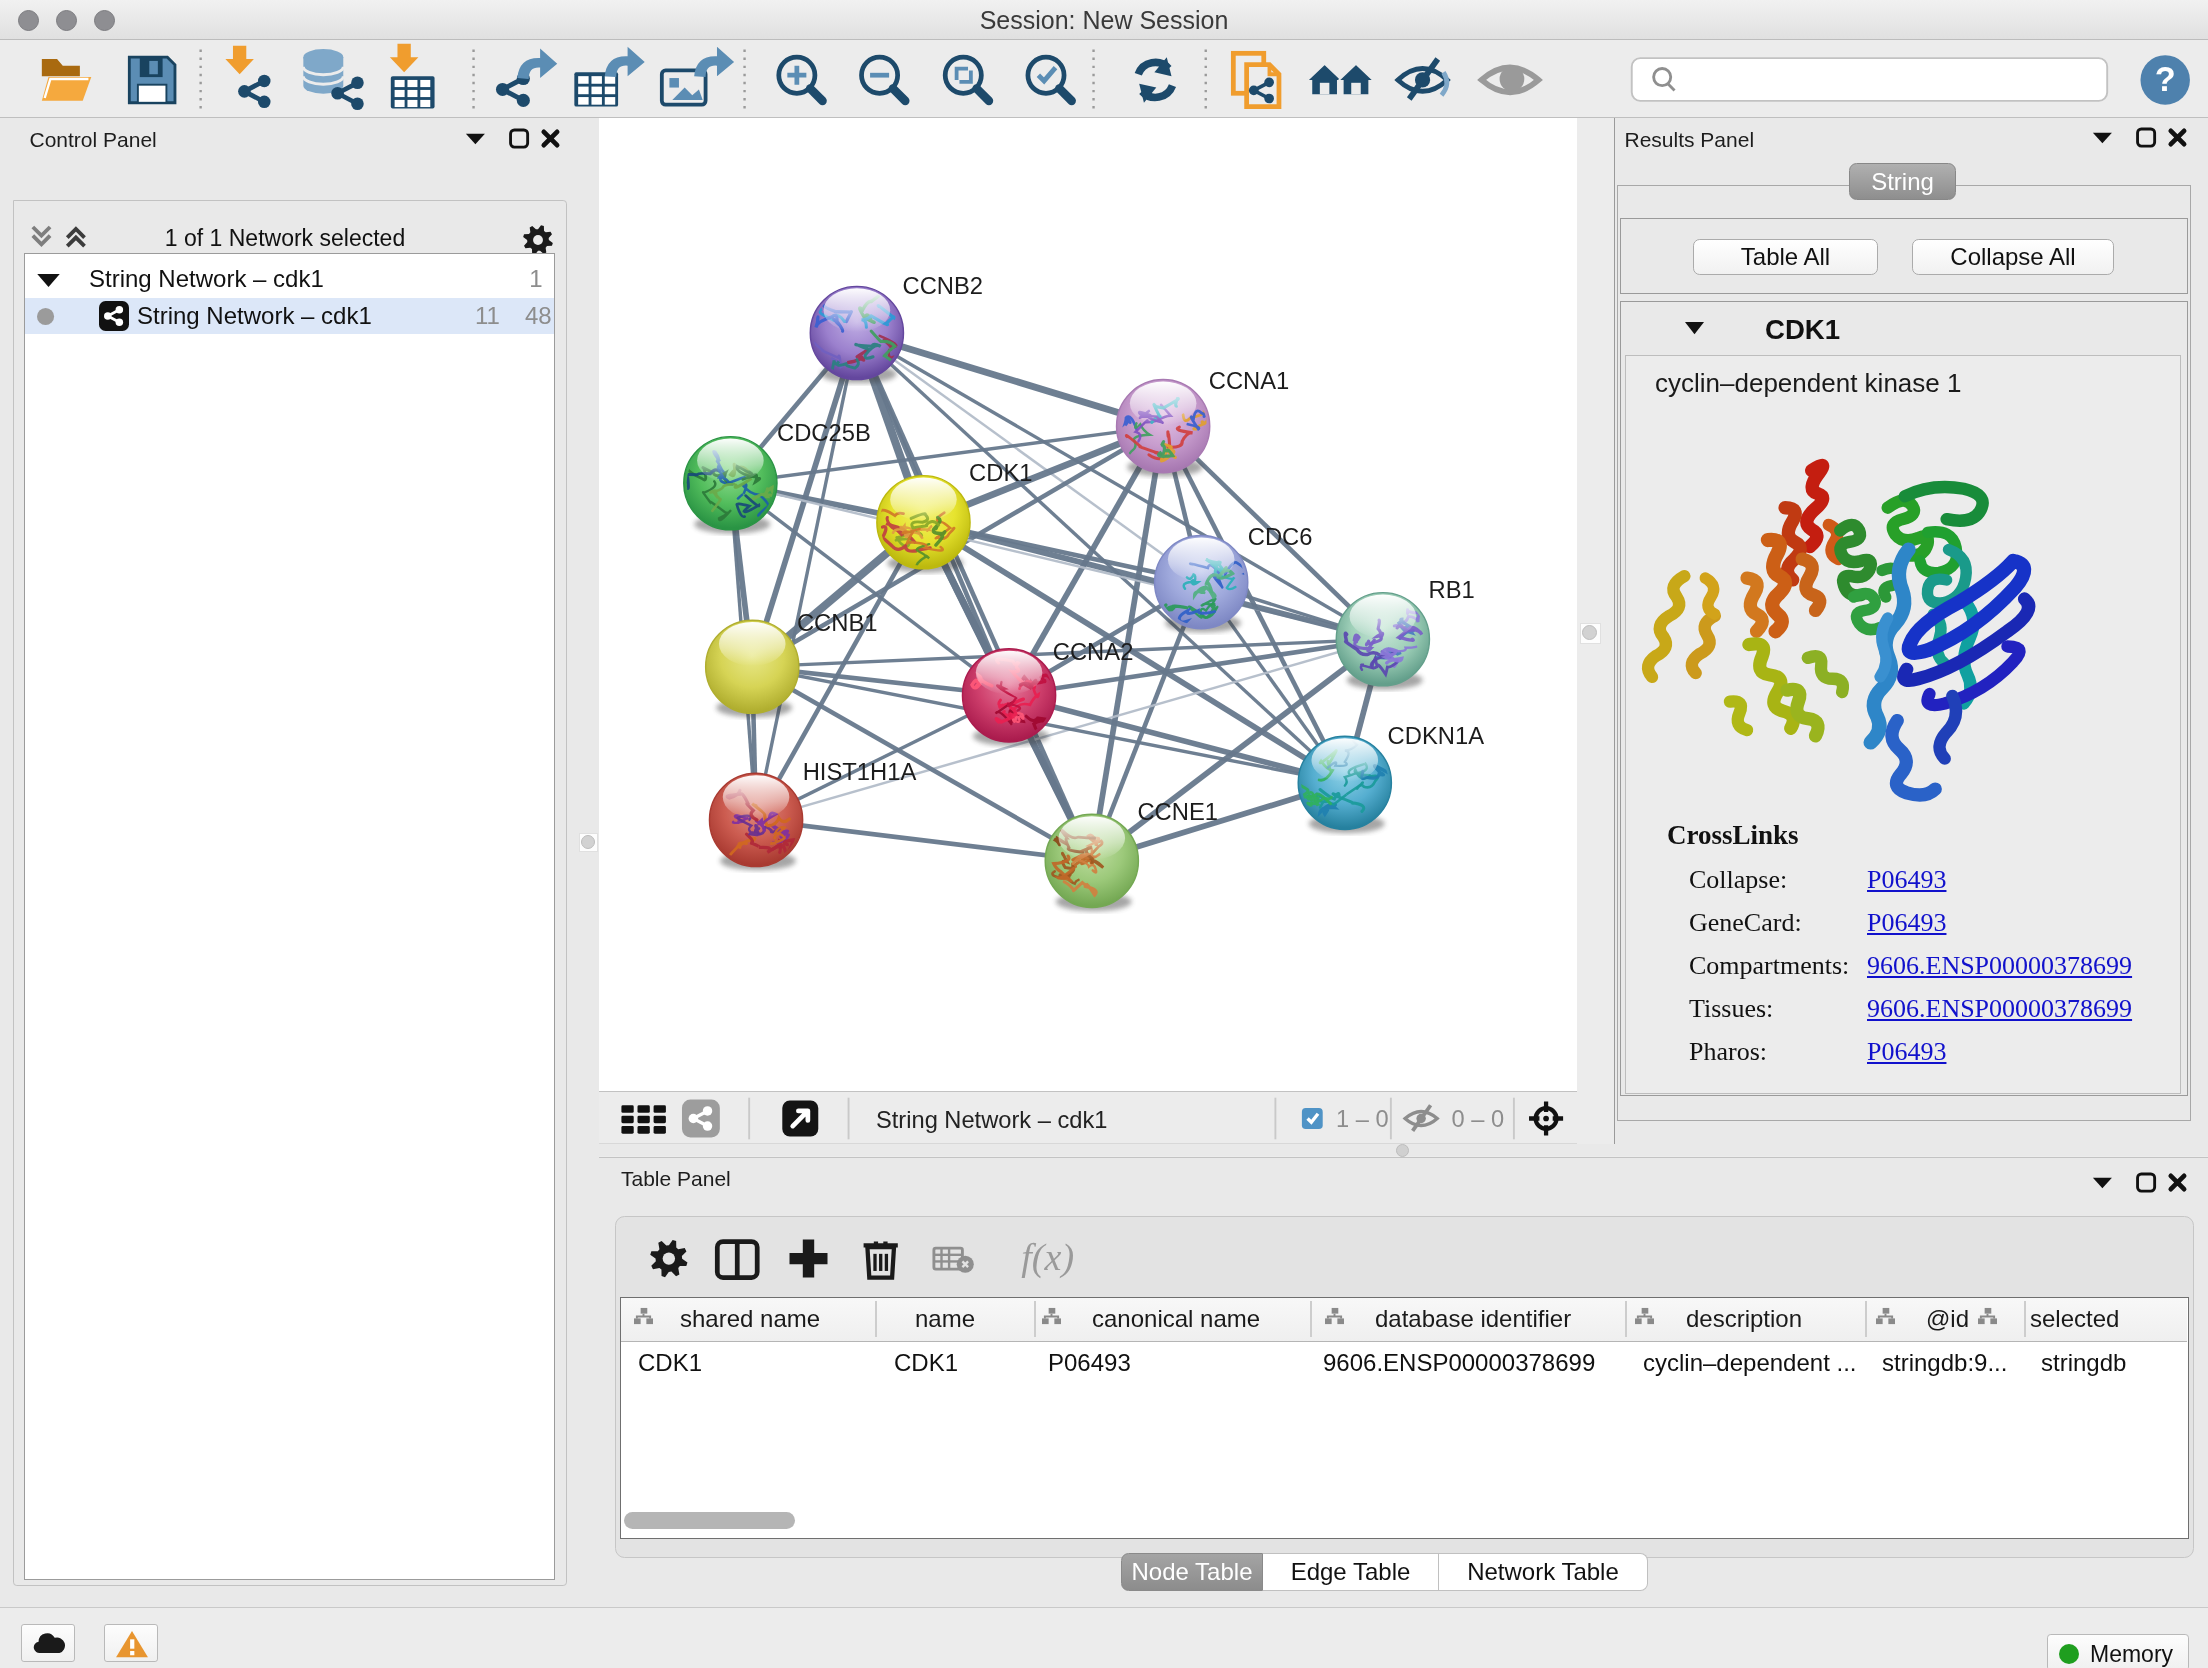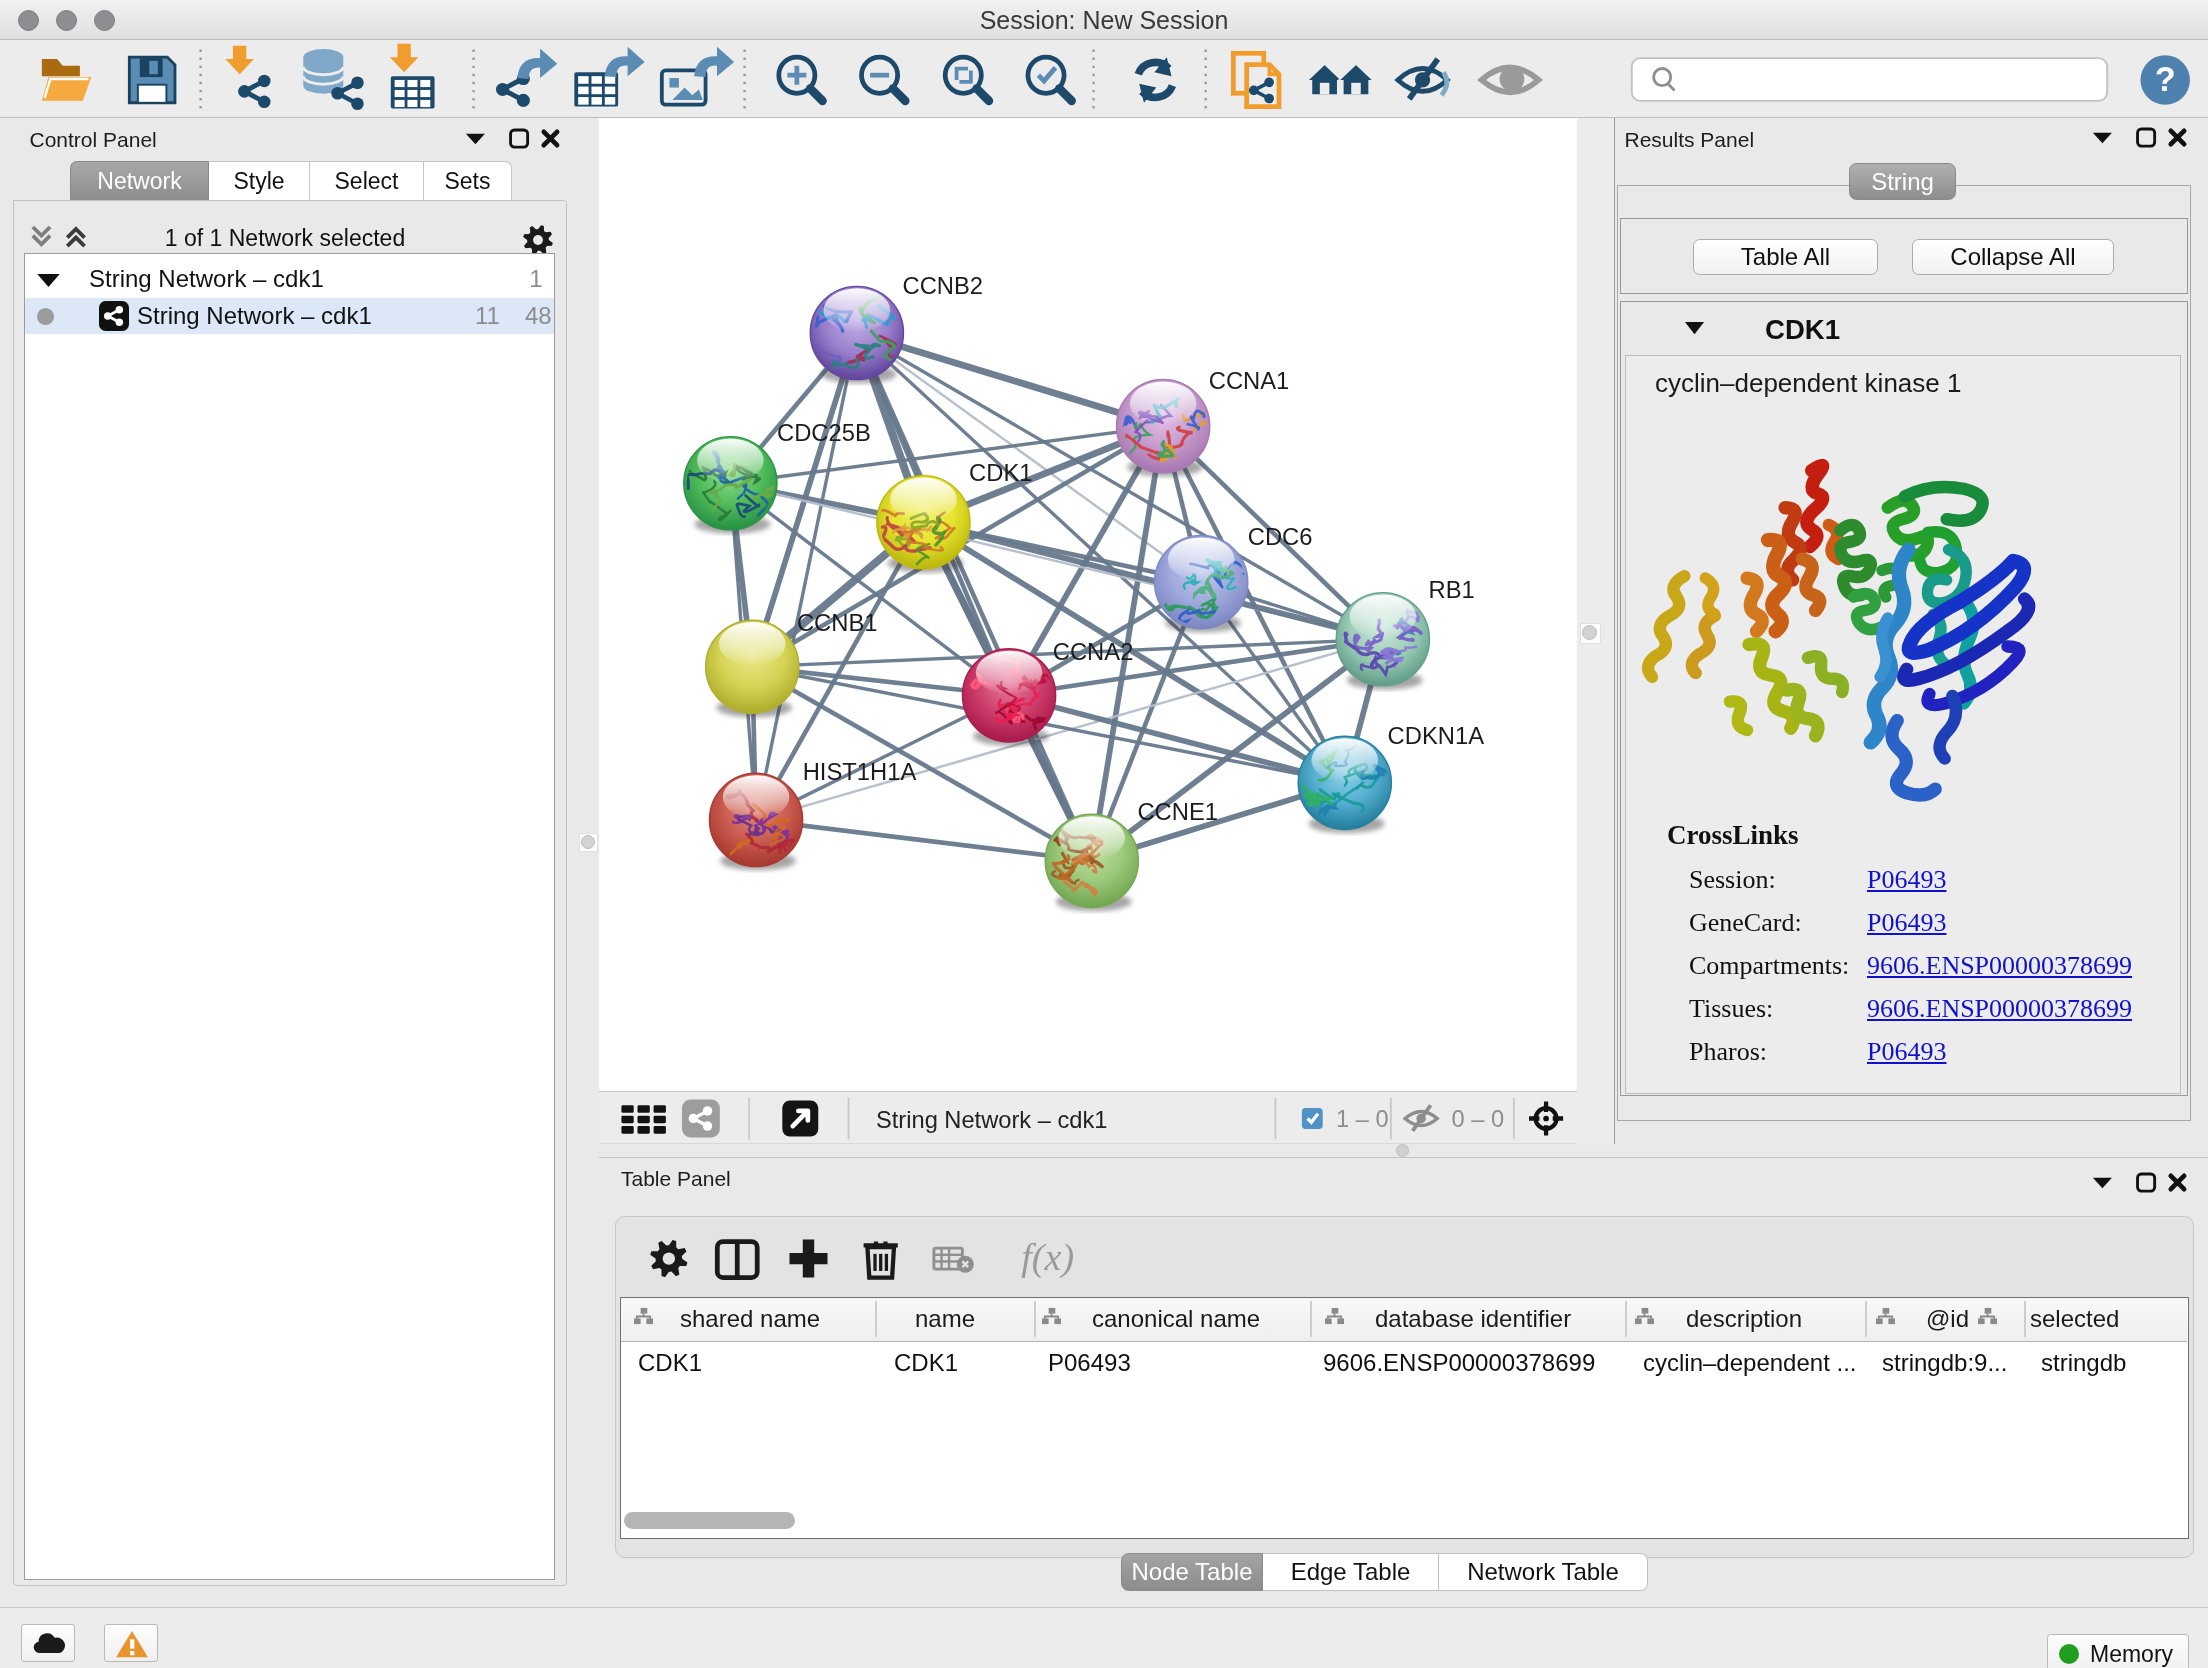--- a/index.html
+++ b/index.html
@@ -161,26 +161,20 @@
 </svg>
 
 <div class="abs" style="left:0;top:118px;width:599px;height:1489px;background:#e9e9e9">
  <div class="abs ptitle" style="left:29.5px;top:9.5px">Control Panel</div>
 <svg class="abs" style="left:464px;top:9.5px" width="114" height="21" viewBox="0 0 120 22">
       <path d="M 2 6 L 22 6 L 12 17 Z" fill="#111"></path>
       <rect x="49" y="2" width="18" height="18" rx="4" fill="none" stroke="#111" stroke-width="3"></rect>
       <path d="M 84 4 L 98 18 M 98 4 L 84 18" stroke="#111" stroke-width="5" stroke-linecap="round"></path>
     </svg>
 
- <div class="abs" style="left:70px;top:43px;height:40px;display:flex;font-size:23px">
-  <div style="width:139px;background:linear-gradient(180deg,#a8a8a8,#8d8d8d);color:#fff;border:1px solid #8a8a8a;border-radius:6.7px 0 0 0;display:flex;align-items:center;justify-content:center">Network</div>
-  <div style="width:101px;background:#fff;color:#111;border:1px solid #c4c4c4;border-left:none;display:flex;align-items:center;justify-content:center">Style</div>
-  <div style="width:114px;background:#fff;color:#111;border:1px solid #c4c4c4;border-left:none;display:flex;align-items:center;justify-content:center">Select</div>
-  <div style="width:88px;background:#fff;color:#111;border:1px solid #c4c4c4;border-left:none;border-radius:0 6.7px 0 0;display:flex;align-items:center;justify-content:center">Sets</div>
- </div>
 
  <div class="abs" style="left:13.3px;top:82px;width:554px;height:1386px;background:#e9e9e9;border:1px solid #c2c2c2;border-radius:0 3.8px 3.8px 3.8px"></div>
 
  <svg class="abs" style="left:28.5px;top:107px" width="67" height="27" viewBox="0 0 70 28">
   <path d="M 4 2 L 13 11 L 22 2 M 4 11 L 13 20 L 22 11" fill="none" stroke="#7e7e7e" stroke-width="4"></path>
   <path d="M 40 13 L 49 4 L 58 13 M 40 22 L 49 13 L 58 22" fill="none" stroke="#3c3c3c" stroke-width="4"></path>
  </svg>
  <div class="abs" style="left:114px;top:107px;width:342px;text-align:center;font-size:23px;color:#111">1 of 1 Network selected</div>
  <svg class="abs" style="left:521px;top:105px" width="34" height="34" viewBox="0 0 36 36">
       <path d="M 33.7 21.2 L 32.8 24.2 L 27.5 24.4 L 26.1 26.2 L 26.8 31.3 L 24.1 32.8 L 20.2 29.3 L 18.0 29.5 L 14.8 33.7 L 11.8 32.8 L 11.6 27.5 L 9.8 26.1 L 4.7 26.8 L 3.2 24.1 L 6.7 20.2 L 6.5 18.0 L 2.3 14.8 L 3.2 11.8 L 8.5 11.6 L 9.9 9.8 L 9.2 4.7 L 11.9 3.2 L 15.8 6.7 L 18.0 6.5 L 21.2 2.3 L 24.2 3.2 L 24.4 8.5 L 26.2 9.9 L 31.3 9.2 L 32.8 11.9 L 29.3 15.8 L 29.5 18.0 Z" fill="#1a1a1a" fill-rule="evenodd"></path>
@@ -657,21 +651,21 @@
 <path d="M 310 138 q -16 20 -7 42 q 7 20 -7 36 q -16 16 -7 36 q 7 18 -7 32 q -14 14 -5 30 q 7 14 -7 27" fill="none" stroke="#2e86c8" stroke-width="15" stroke-linecap="round" stroke-linejoin="round"></path>
 <path d="M 288 210 q -10 16 -4 32 q 6 16 -4 30" fill="none" stroke="#3a90d0" stroke-width="12" stroke-linecap="round" stroke-linejoin="round"></path>
 <path d="M 420 150 q 22 4 2 28 q -42 46 -92 66 q -26 8 -18 -8 q 8 -20 50 -42 q 40 -24 58 -44" fill="none" stroke="#1633c8" stroke-width="15" stroke-linecap="round" stroke-linejoin="round"></path>
 <path d="M 432 190 q 14 12 -18 34 q -54 40 -94 50 q -22 6 -12 -10" fill="none" stroke="#1a28b4" stroke-width="14" stroke-linecap="round" stroke-linejoin="round"></path>
 <path d="M 414 240 q 22 0 6 16 q -30 32 -72 44 q -24 6 -16 -10" fill="none" stroke="#2222c0" stroke-width="13" stroke-linecap="round" stroke-linejoin="round"></path>
 <path d="M 298 318 q -12 18 2 30 q 14 12 2 26 q -12 14 6 20 q 20 6 30 -4" fill="none" stroke="#2a62c8" stroke-width="14" stroke-linecap="round" stroke-linejoin="round"></path>
 <path d="M 356 292 q 10 22 -6 38 q -14 16 -2 28" fill="none" stroke="#2040b8" stroke-width="13" stroke-linecap="round" stroke-linejoin="round"></path>
 </svg>
 <div class="abs" style="left:1667px;top:820px;font-family:'Liberation Serif',serif;font-weight:bold;font-size:27px;color:#111">CrossLinks</div>
 <div class="abs" style="left:1689px;top:858px;font-family:'Liberation Serif',serif;font-size:26px;color:#111;line-height:43px">
- <div>Session:</div>
+ <div>Collapse:</div>
     <div>GeneCard:</div>
     <div>Compartments:</div>
     <div>Tissues:</div>
     <div>Pharos:</div>
 </div>
 <div class="abs" style="left:1867px;top:858px;font-family:'Liberation Serif',serif;font-size:26px;color:#1111cc;line-height:43px">
  <div><u>P06493</u></div>
     <div><u>P06493</u></div>
     <div><u>9606.ENSP00000378699</u></div>
     <div><u>9606.ENSP00000378699</u></div>

